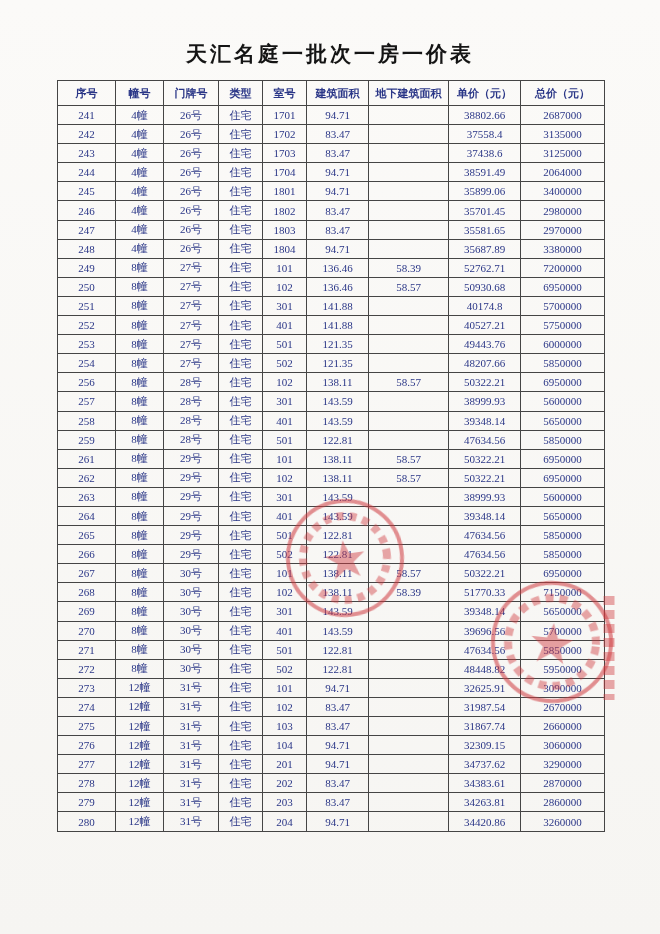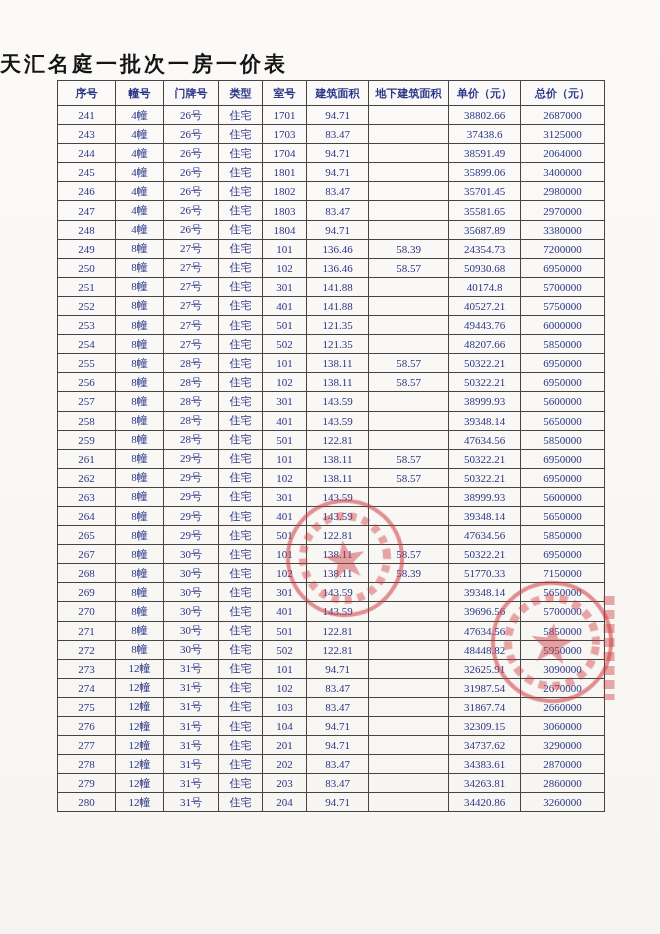--- a/index.html
+++ b/index.html
@@ -12,24 +12,24 @@
     overflow: hidden;
   }
   .page {
     position: relative;
     width: 660px;
     height: 934px;
     background: linear-gradient(180deg, #fbfaf8 0%, #f6f5f2 100%);
   }
   .page-title {
     position: absolute;
-    top: 50px;
+    top: 40px;
     left: 0;
     width: 100%;
-    text-align: left;
+    text-align: center;
     font-size: 21px;
     font-weight: bold;
     letter-spacing: 3px;
     color: #141414;
   }
   .table-wrap {
     position: absolute;
     left: 57px;
     top: 80px;
     width: 547px;
@@ -120,20 +120,31 @@
             <td>4幢</td>
             <td>26号</td>
             <td>住宅</td>
             <td>1701</td>
             <td>94.71</td>
             <td></td>
             <td>38802.66</td>
             <td>2687000</td>
           </tr>
           <tr>
+            <td>242</td>
+            <td>4幢</td>
+            <td>26号</td>
+            <td>住宅</td>
+            <td>1702</td>
+            <td>83.47</td>
+            <td></td>
+            <td>37558.4</td>
+            <td>3135000</td>
+          </tr>
+          <tr>
             <td>243</td>
             <td>4幢</td>
             <td>26号</td>
             <td>住宅</td>
             <td>1703</td>
             <td>83.47</td>
             <td></td>
             <td>37438.6</td>
             <td>3125000</td>
           </tr>
@@ -193,21 +204,21 @@
             <td>3380000</td>
           </tr>
           <tr>
             <td>249</td>
             <td>8幢</td>
             <td>27号</td>
             <td>住宅</td>
             <td>101</td>
             <td>136.46</td>
             <td>58.39</td>
-            <td>24354.73</td>
+            <td>52762.71</td>
             <td>7200000</td>
           </tr>
           <tr>
             <td>250</td>
             <td>8幢</td>
             <td>27号</td>
             <td>住宅</td>
             <td>102</td>
             <td>136.46</td>
             <td>58.57</td>
@@ -252,124 +263,124 @@
             <td>8幢</td>
             <td>27号</td>
             <td>住宅</td>
             <td>502</td>
             <td>121.35</td>
             <td></td>
             <td>48207.66</td>
             <td>5850000</td>
           </tr>
           <tr>
-            <td>255</td>
+            <td>256</td>
             <td>8幢</td>
             <td>28号</td>
+            <td>住宅</td>
+            <td>102</td>
+            <td>138.11</td>
+            <td>58.57</td>
+            <td>50322.21</td>
+            <td>6950000</td>
+          </tr>
+          <tr>
+            <td>257</td>
+            <td>8幢</td>
+            <td>28号</td>
+            <td>住宅</td>
+            <td>301</td>
+            <td>143.59</td>
+            <td></td>
+            <td>38999.93</td>
+            <td>5600000</td>
+          </tr>
+          <tr>
+            <td>258</td>
+            <td>8幢</td>
+            <td>28号</td>
+            <td>住宅</td>
+            <td>401</td>
+            <td>143.59</td>
+            <td></td>
+            <td>39348.14</td>
+            <td>5650000</td>
+          </tr>
+          <tr>
+            <td>259</td>
+            <td>8幢</td>
+            <td>28号</td>
+            <td>住宅</td>
+            <td>501</td>
+            <td>122.81</td>
+            <td></td>
+            <td>47634.56</td>
+            <td>5850000</td>
+          </tr>
+          <tr>
+            <td>261</td>
+            <td>8幢</td>
+            <td>29号</td>
             <td>住宅</td>
             <td>101</td>
             <td>138.11</td>
             <td>58.57</td>
             <td>50322.21</td>
             <td>6950000</td>
           </tr>
           <tr>
-            <td>256</td>
-            <td>8幢</td>
-            <td>28号</td>
+            <td>262</td>
+            <td>8幢</td>
+            <td>29号</td>
             <td>住宅</td>
             <td>102</td>
             <td>138.11</td>
             <td>58.57</td>
             <td>50322.21</td>
             <td>6950000</td>
           </tr>
           <tr>
-            <td>257</td>
-            <td>8幢</td>
-            <td>28号</td>
+            <td>263</td>
+            <td>8幢</td>
+            <td>29号</td>
             <td>住宅</td>
             <td>301</td>
             <td>143.59</td>
             <td></td>
             <td>38999.93</td>
             <td>5600000</td>
           </tr>
           <tr>
-            <td>258</td>
-            <td>8幢</td>
-            <td>28号</td>
+            <td>264</td>
+            <td>8幢</td>
+            <td>29号</td>
             <td>住宅</td>
             <td>401</td>
             <td>143.59</td>
             <td></td>
             <td>39348.14</td>
             <td>5650000</td>
           </tr>
           <tr>
-            <td>259</td>
-            <td>8幢</td>
-            <td>28号</td>
+            <td>265</td>
+            <td>8幢</td>
+            <td>29号</td>
             <td>住宅</td>
             <td>501</td>
             <td>122.81</td>
             <td></td>
             <td>47634.56</td>
             <td>5850000</td>
           </tr>
           <tr>
-            <td>261</td>
+            <td>266</td>
             <td>8幢</td>
             <td>29号</td>
             <td>住宅</td>
-            <td>101</td>
-            <td>138.11</td>
-            <td>58.57</td>
-            <td>50322.21</td>
-            <td>6950000</td>
-          </tr>
-          <tr>
-            <td>262</td>
-            <td>8幢</td>
-            <td>29号</td>
-            <td>住宅</td>
-            <td>102</td>
-            <td>138.11</td>
-            <td>58.57</td>
-            <td>50322.21</td>
-            <td>6950000</td>
-          </tr>
-          <tr>
-            <td>263</td>
-            <td>8幢</td>
-            <td>29号</td>
-            <td>住宅</td>
-            <td>301</td>
-            <td>143.59</td>
-            <td></td>
-            <td>38999.93</td>
-            <td>5600000</td>
-          </tr>
-          <tr>
-            <td>264</td>
-            <td>8幢</td>
-            <td>29号</td>
-            <td>住宅</td>
-            <td>401</td>
-            <td>143.59</td>
-            <td></td>
-            <td>39348.14</td>
-            <td>5650000</td>
-          </tr>
-          <tr>
-            <td>265</td>
-            <td>8幢</td>
-            <td>29号</td>
-            <td>住宅</td>
-            <td>501</td>
+            <td>502</td>
             <td>122.81</td>
             <td></td>
             <td>47634.56</td>
             <td>5850000</td>
           </tr>
           <tr>
             <td>267</td>
             <td>8幢</td>
             <td>30号</td>
             <td>住宅</td>

